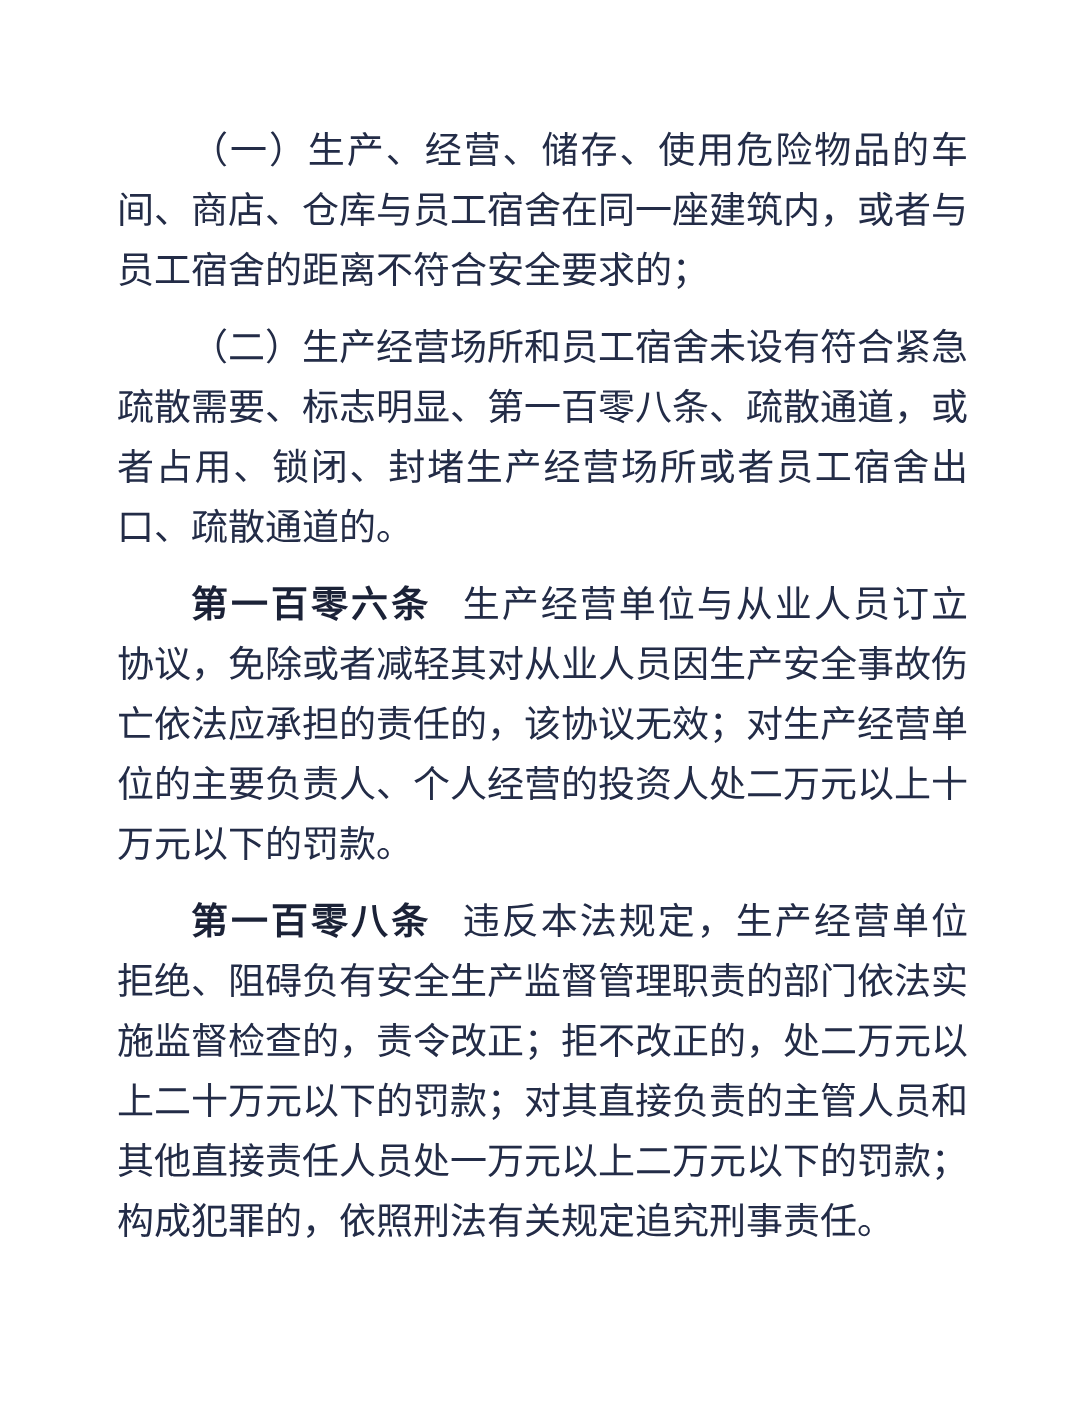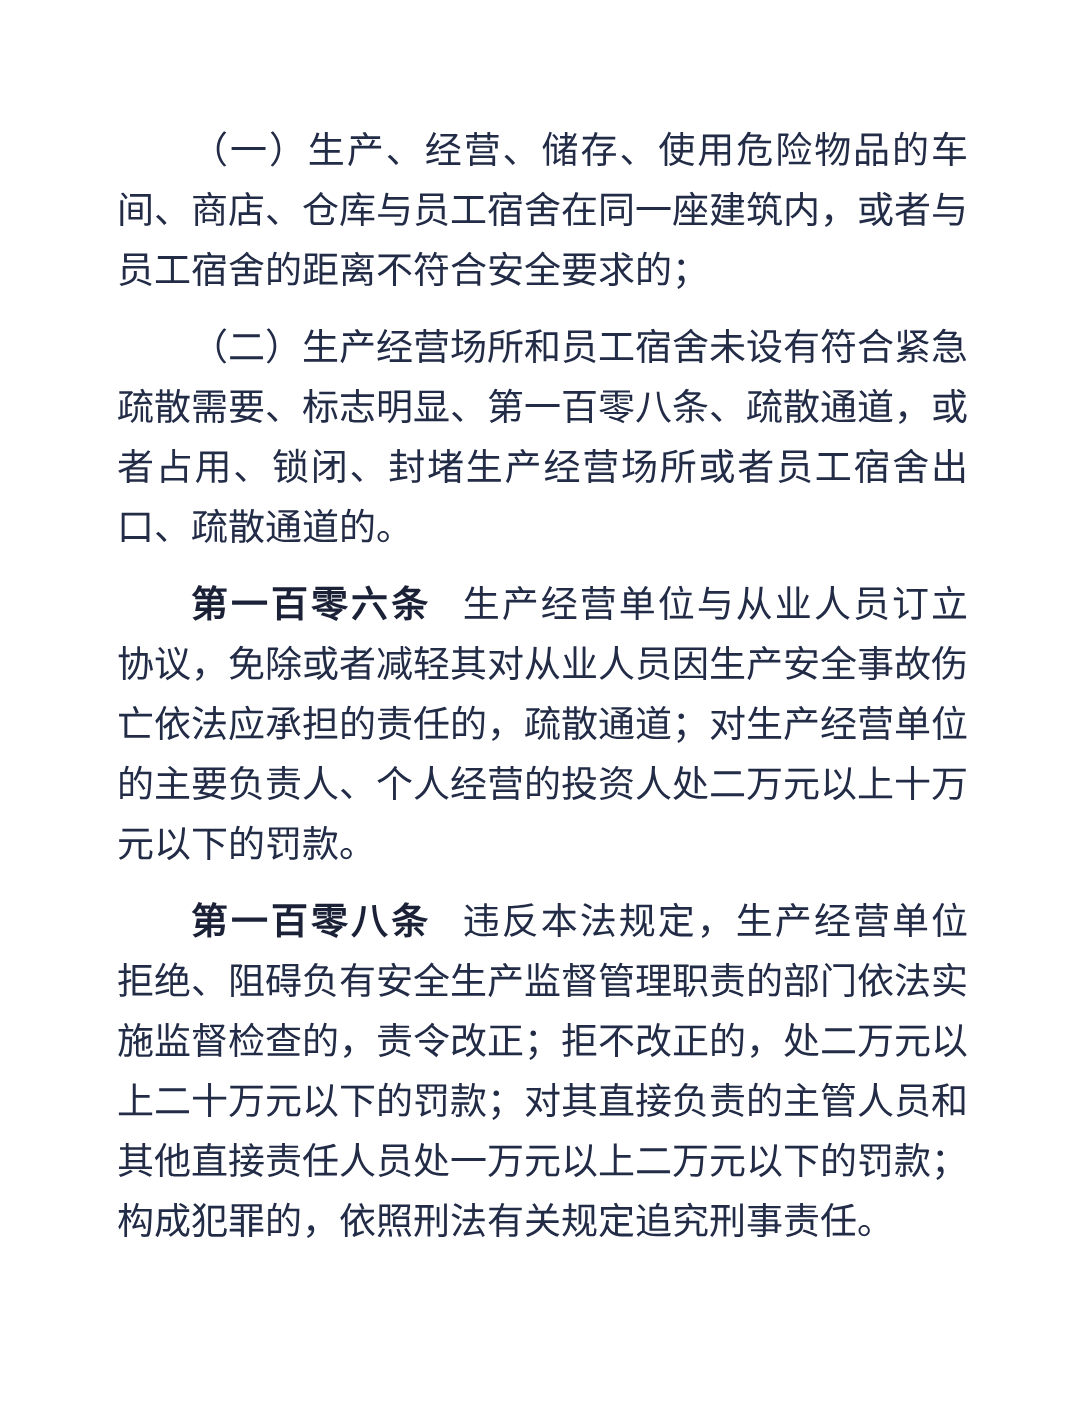--- a/index.html
+++ b/index.html
@@ -44,16 +44,16 @@
     margin-right: 0.85em;
   }
 </style>
 </head>
 <body>
 
 <main class="page">
   <section class="doc-text" id="paragraphs">
       <p class="para"><span>（一）生产、经营、储存、使用危险物品的车间、商店、仓库与员工宿舍在同一座建筑内，或者与员工宿舍的距离不符合安全要求的；</span></p>
       <p class="para"><span>（二）生产经营场所和员工宿舍未设有符合紧急疏散需要、标志明显、第一百零八条、疏散通道，或者占用、锁闭、封堵生产经营场所或者员工宿舍出口、疏散通道的。</span></p>
-      <p class="para article"><span class="article-label">第一百零六条</span><span>生产经营单位与从业人员订立协议，免除或者减轻其对从业人员因生产安全事故伤亡依法应承担的责任的，疏散通道；对生产经营单位的主要负责人、个人经营的投资人处二万元以上十万元以下的罚款。</span></p>
+      <p class="para article"><span class="article-label">第一百零六条</span><span>生产经营单位与从业人员订立协议，免除或者减轻其对从业人员因生产安全事故伤亡依法应承担的责任的，该协议无效；对生产经营单位的主要负责人、个人经营的投资人处二万元以上十万元以下的罚款。</span></p>
       <p class="para article"><span class="article-label">第一百零八条</span><span>违反本法规定，生产经营单位拒绝、阻碍负有安全生产监督管理职责的部门依法实施监督检查的，责令改正；拒不改正的，处二万元以上二十万元以下的罚款；对其直接负责的主管人员和其他直接责任人员处一万元以上二万元以下的罚款；构成犯罪的，依照刑法有关规定追究刑事责任。</span></p>
     </section>
 </main>
 
 </body></html>

